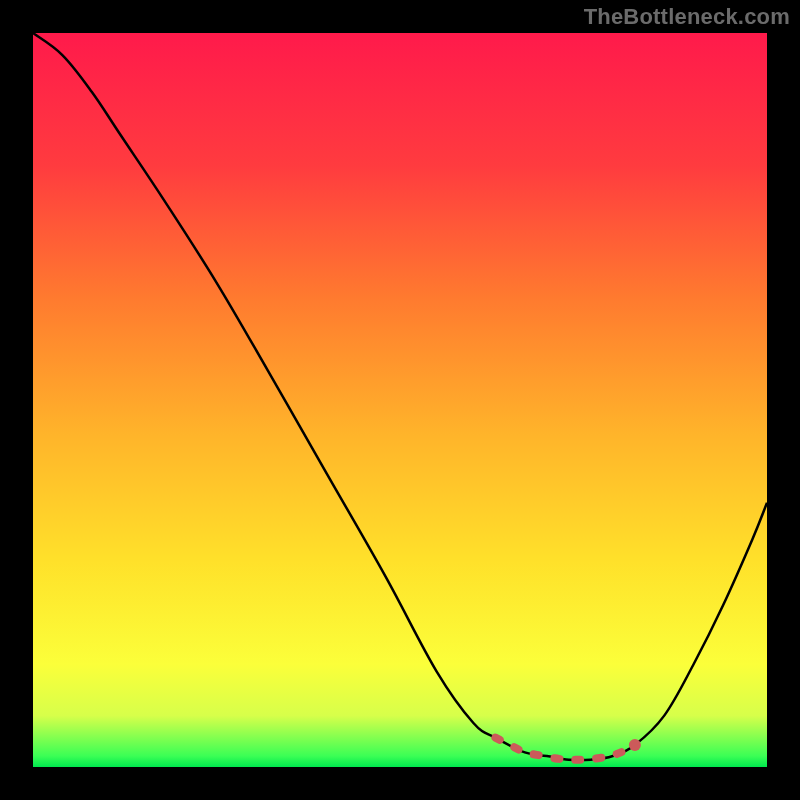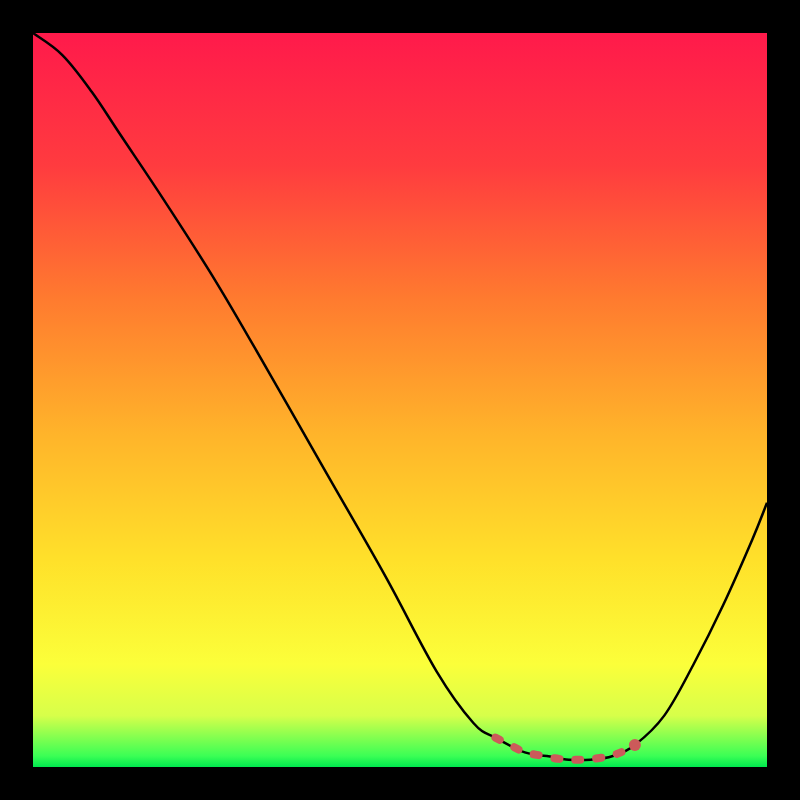--- a/index.html
+++ b/index.html
@@ -74,13 +74,14 @@
       <rect x="0" y="0" width="734" height="734" fill="url(#bgGrad)"></rect>
     </svg>
 
     <svg class="curve-svg" viewBox="0 0 734 734" preserveAspectRatio="none">
       <path id="mainCurve" d="M 0 0 C 5.2848 3.9635999999999965, 18.790399999999998 11.450399999999977, 29.36 22.019999999999982 C 39.9296 32.58959999999999, 48.1504 44.18680000000003, 58.72 58.72000000000003 C 69.2896 73.25320000000002, 74.868 82.94200000000001, 88.08 102.75999999999999 C 101.292 122.57799999999997, 114.9444 142.39599999999993, 132.12 168.81999999999994 C 149.2956 195.24399999999994, 165.0032 219.17239999999998, 183.5 249.56 C 201.9968 279.9476, 215.06199999999998 303.2888, 234.88 337.64 C 254.698 371.9912, 272.4608 403.40639999999996, 293.6 440.4 C 314.73920000000004 477.3936, 332.502 507.48759999999993, 352.32 543.16 C 372.138 578.8324, 387.84560000000005 612.1560000000001, 403.70000000000005 638.58 C 419.55440000000004 665.004, 429.8304 678.0692, 440.4 689.96 C 450.96959999999996 701.8508, 453.1716 699.3552, 462.42 704.64 C 471.6684 709.9248, 482.5316 716.017, 491.78000000000003 719.32 C 501.02840000000003 722.623, 505.8728 721.6688, 513.8 722.99 C 521.7271999999999 724.3112, 527.8928 725.9993999999999, 535.8199999999999 726.66 C 543.7471999999999 727.3206, 549.9128000000001 727.3206, 557.84 726.66 C 565.7672 725.9993999999999, 571.9328 725.6324, 579.86 722.99 C 587.7872 720.3476, 592.6316 719.2466000000001, 601.88 711.98 C 611.1283999999999 704.7134, 620.6704 697.1532, 631.24 682.62 C 641.8096 668.0868, 650.0304 651.058, 660.6 631.24 C 671.1696000000001 611.422, 679.3903999999999 594.9803999999999, 689.9599999999999 572.52 C 700.5296 550.0596, 711.3928 524.9568, 719.3199999999999 506.46000000000004 C 727.2471999999999 487.96320000000003, 731.3575999999999 476.366, 734 469.76" fill="none" stroke="#000000" stroke-width="2.5"></path>
       <path id="markerCurve" d="M 462.42 704.64 C 465.0624 705.9612, 471.8152 709.3376, 477.1 711.98 C 482.38480000000004 714.6224000000001, 486.4952 717.47032, 491.78000000000003 719.32 C 497.06480000000005 721.1696800000001, 501.17519999999996 721.19904, 506.46 722.256 C 511.7448 723.31296, 515.8552 724.39928, 521.14 725.192 C 526.4248 725.98472, 530.5351999999999 726.39576, 535.8199999999999 726.66 C 541.1048 726.9242399999999, 545.2152 726.9242399999999, 550.5 726.66 C 555.7848 726.39576, 559.8952 725.98472, 565.1800000000001 725.192 C 570.4648000000001 724.39928, 574.5752 723.8414399999999, 579.86 722.256 C 585.1448 720.67056, 590.5764 718.23368, 594.5400000000001 716.384 C 598.5036000000001 714.53432, 600.5588 712.77272, 601.88 711.98" fill="none" stroke="#cc5a5a" stroke-width="8" stroke-linecap="round" stroke-dasharray="5 16"></path>
       <circle id="markerEnd" r="6" fill="#cc5a5a" cx="601.88" cy="711.98"></circle>
     </svg>
   </div>
 
+  <div class="watermark">TheBottleneck.com</div>
 </div>
 
 </body></html>

